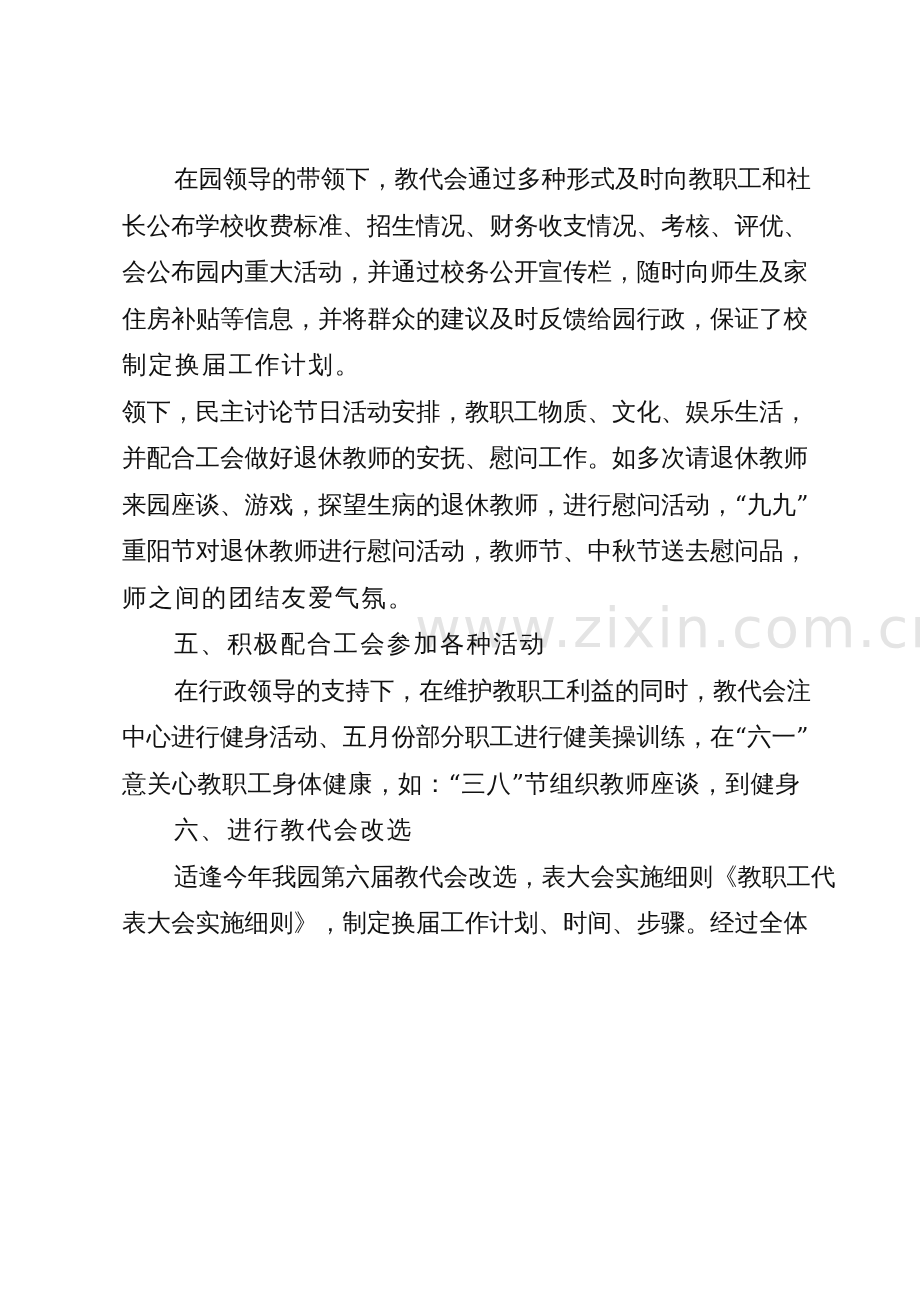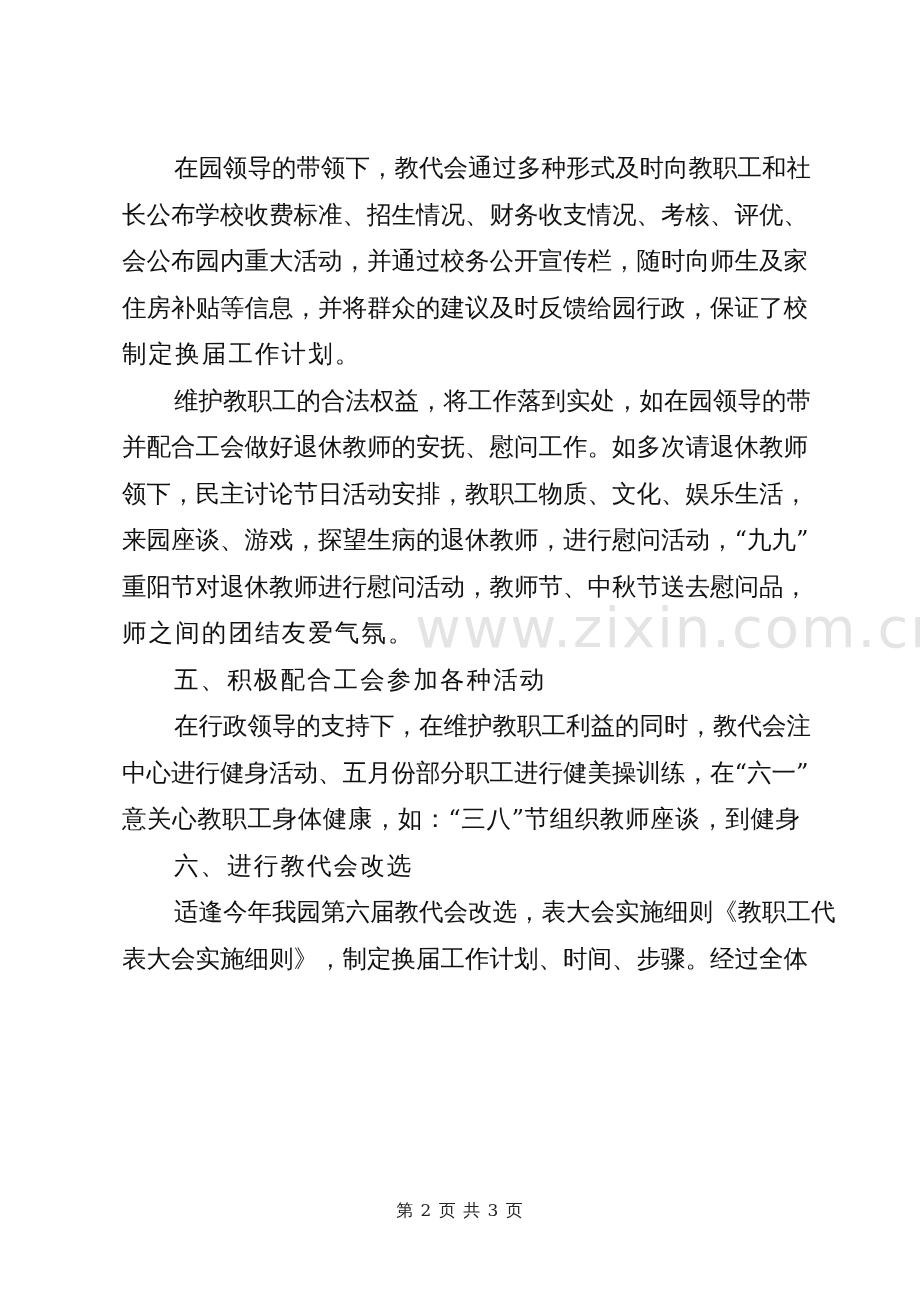--- a/index.html
+++ b/index.html
@@ -1,19 +1,19 @@
 <!DOCTYPE html>
 <html><head>
 <meta charset="utf-8">
 <style>
   html, body { margin:0; padding:0; background:#ffffff; }
   body { width:920px; height:1302px; position:relative; overflow:hidden;
          font-family:"DejaVu Serif","Liberation Serif",serif; color:#111; }
   .page { position:absolute; left:0; top:0; width:920px; height:1302px; }
-  .content { position:absolute; left:122px; top:145px; width:678px; }
+  .content { position:absolute; left:122px; top:156px; width:678px; }
   .line { height:46.5px; line-height:46.5px; font-size:24.5px; white-space:nowrap;
           letter-spacing:2.1px; }
   .indent { padding-left:52px; }
   .just { text-align:justify; text-align-last:justify; letter-spacing:0; }
   .watermark { position:absolute; left:415px; top:600px; font-family:"DejaVu Sans","Liberation Sans",sans-serif;
                font-size:56px; color:#e4e4e4; letter-spacing:2px; z-index:0; line-height:1; }
   .content { z-index:1; }
   .footer { position:absolute; left:0; width:920px; top:1199px; text-align:center;
             font-size:17px; color:#222; letter-spacing:1px; }
 </style>
@@ -21,28 +21,26 @@
 <body>
 
 <div class="page">
   <div class="watermark">www.zixin.com.cn</div>
   <div class="content">
     <div class="line indent just">在园领导的带领下，教代会通过多种形式及时向教职工和社</div>
     <div class="line just">长公布学校收费标准、招生情况、财务收支情况、考核、评优、</div>
     <div class="line just">会公布园内重大活动，并通过校务公开宣传栏，随时向师生及家</div>
     <div class="line just">住房补贴等信息，并将群众的建议及时反馈给园行政，保证了校</div>
     <div class="line">制定换届工作计划。</div>
-    <div class="line indent just">维护教职工的合法权益，将工作落到实处，如在园领导的带</div>
+    <div class="line just">领下，民主讨论节日活动安排，教职工物质、文化、娱乐生活，</div>
     <div class="line just">并配合工会做好退休教师的安抚、慰问工作。如多次请退休教师</div>
-    <div class="line just">领下，民主讨论节日活动安排，教职工物质、文化、娱乐生活，</div>
     <div class="line just">来园座谈、游戏，探望生病的退休教师，进行慰问活动，“九九”</div>
     <div class="line just">重阳节对退休教师进行慰问活动，教师节、中秋节送去慰问品，</div>
     <div class="line">师之间的团结友爱气氛。</div>
     <div class="line indent">五、积极配合工会参加各种活动</div>
     <div class="line indent just">在行政领导的支持下，在维护教职工利益的同时，教代会注</div>
     <div class="line just">中心进行健身活动、五月份部分职工进行健美操训练，在“六一”</div>
     <div class="line just">意关心教职工身体健康，如：“三八”节组织教师座谈，到健身</div>
     <div class="line indent">六、进行教代会改选</div>
     <div class="line indent just">适逢今年我园第六届教代会改选，表大会实施细则《教职工代</div>
     <div class="line just">表大会实施细则》，制定换届工作计划、时间、步骤。经过全体</div>
   </div>
-  <div class="footer">第 2 页  共 3 页</div>
 </div>
 
 </body></html>

